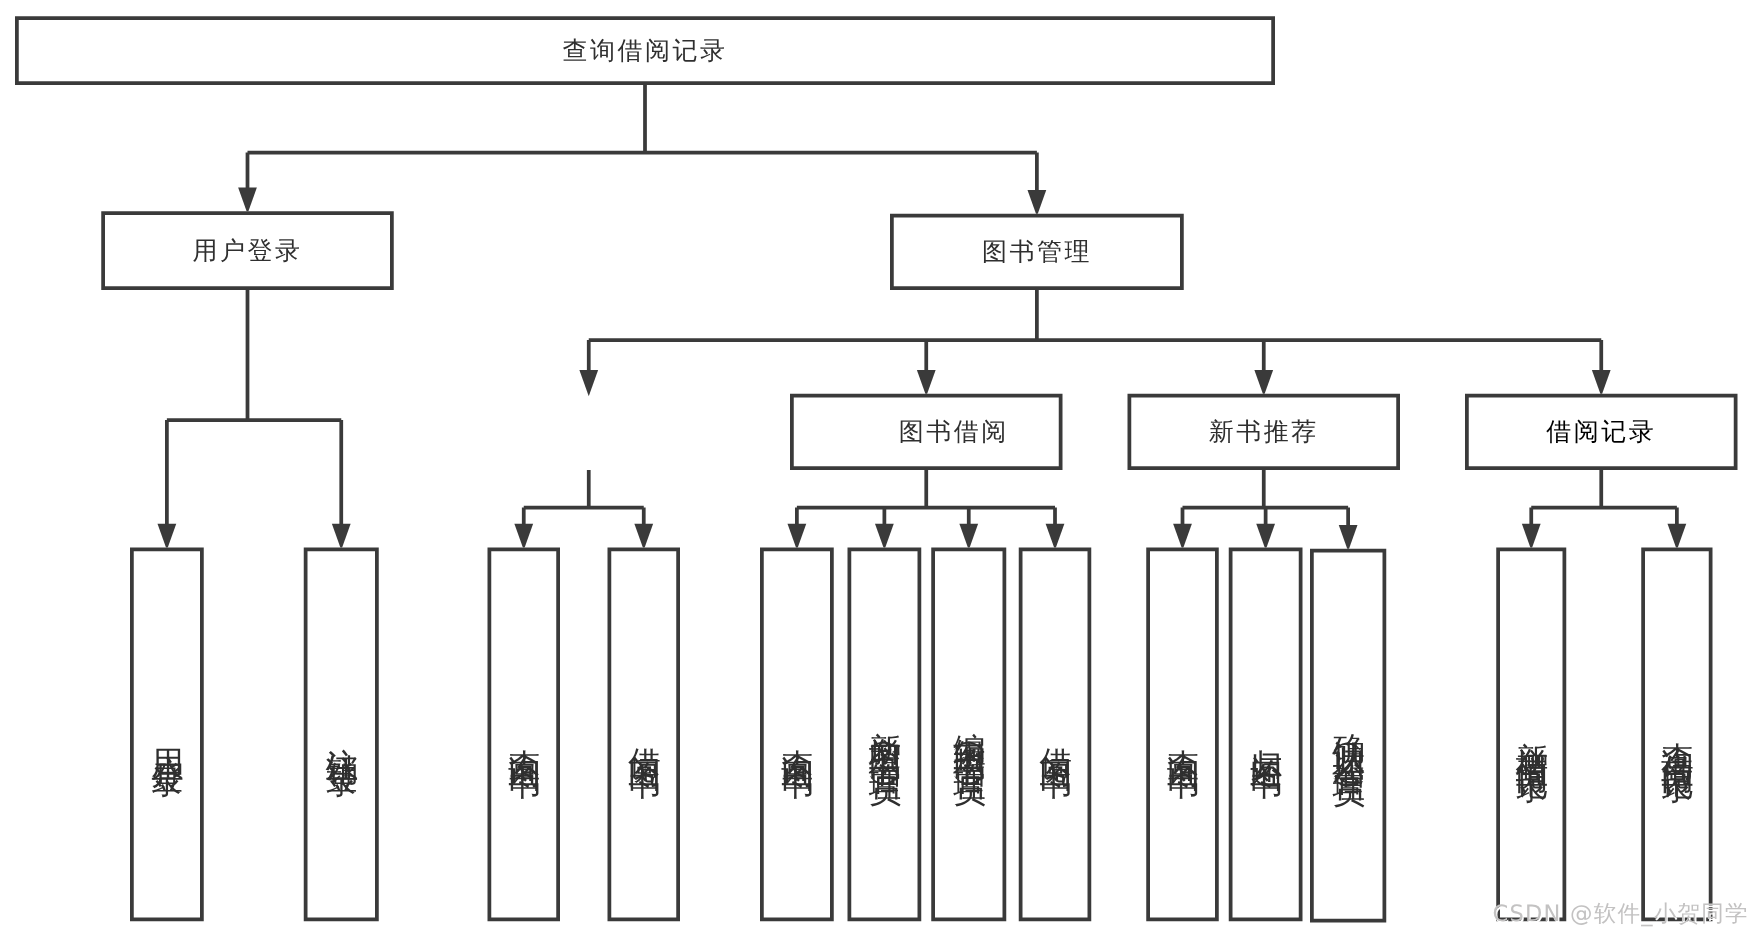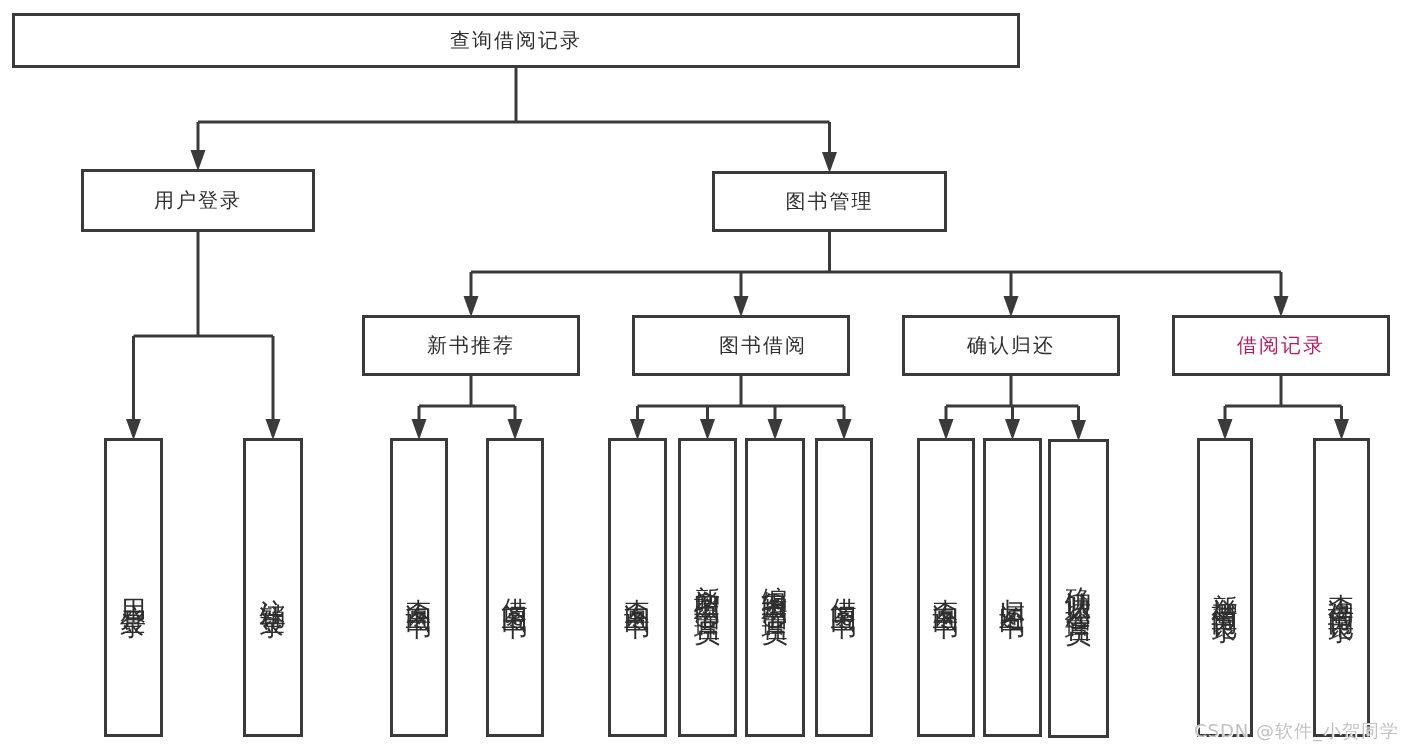--- a/index.html
+++ b/index.html
@@ -113,30 +113,27 @@
   <div class="nodes-layer" id="nodes-layer">
       <div class="node h" style="left: 12px; top: 13px; width: 1008px; height: 55px; border-color: rgb(58, 58, 58); background: rgb(255, 255, 255); color: rgb(47, 47, 47);">
         <span>查询借阅记录</span>
       </div>
       <div class="node h" style="left: 81px; top: 169px; width: 234px; height: 63px; border-color: rgb(58, 58, 58); background: rgb(255, 255, 255); color: rgb(47, 47, 47);">
         <span>用户登录</span>
       </div>
       <div class="node h" style="left: 712px; top: 171px; width: 235px; height: 61px; border-color: rgb(58, 58, 58); background: rgb(255, 255, 255); color: rgb(47, 47, 47); font-family: Liberation Serif, serif;">
         <span>图书管理</span>
       </div>
-      <div class="node h" style="left: 362px; top: 315px; width: 218px; height: 61px; border-color: rgb(58, 58, 58); background: rgb(255, 255, 255); color: rgb(47, 47, 47);">
-        <span>新书推荐</span>
-      </div>
       <div class="node h" style="left: 632px; top: 315px; width: 218px; height: 61px; border-color: rgb(58, 58, 58); background: rgb(255, 255, 255); color: rgb(47, 47, 47); padding-left: 44px;">
         <span>图书借阅</span>
       </div>
       <div class="node h" style="left: 902px; top: 315px; width: 218px; height: 61px; border-color: rgb(58, 58, 58); background: rgb(255, 255, 255); color: rgb(47, 47, 47);">
-        <span>确认归还</span>
+        <span>新书推荐</span>
       </div>
-      <div class="node h" style="left: 1172px; top: 315px; width: 218px; height: 61px; border-color: rgb(58, 58, 58); background: rgb(255, 255, 255); color: #be185d;">
+      <div class="node h" style="left: 1172px; top: 315px; width: 218px; height: 61px; border-color: rgb(58, 58, 58); background: rgb(255, 255, 255); color: #000000;">
         <span>借阅记录</span>
       </div>
       <div class="node v" style="left: 104px; top: 438px; width: 59px; height: 299px; border-color: rgb(58, 58, 58); background: rgb(255, 255, 255); color: rgb(47, 47, 47);">
         <span>用户登录</span>
       </div>
       <div class="node v" style="left: 243px; top: 438px; width: 60px; height: 299px; border-color: rgb(58, 58, 58); background: rgb(255, 255, 255); color: rgb(47, 47, 47);">
         <span>注销登录</span>
       </div>
       <div class="node v" style="left: 390px; top: 438px; width: 58px; height: 299px; border-color: rgb(58, 58, 58); background: rgb(255, 255, 255); color: rgb(47, 47, 47);">
         <span>查询图书</span>

